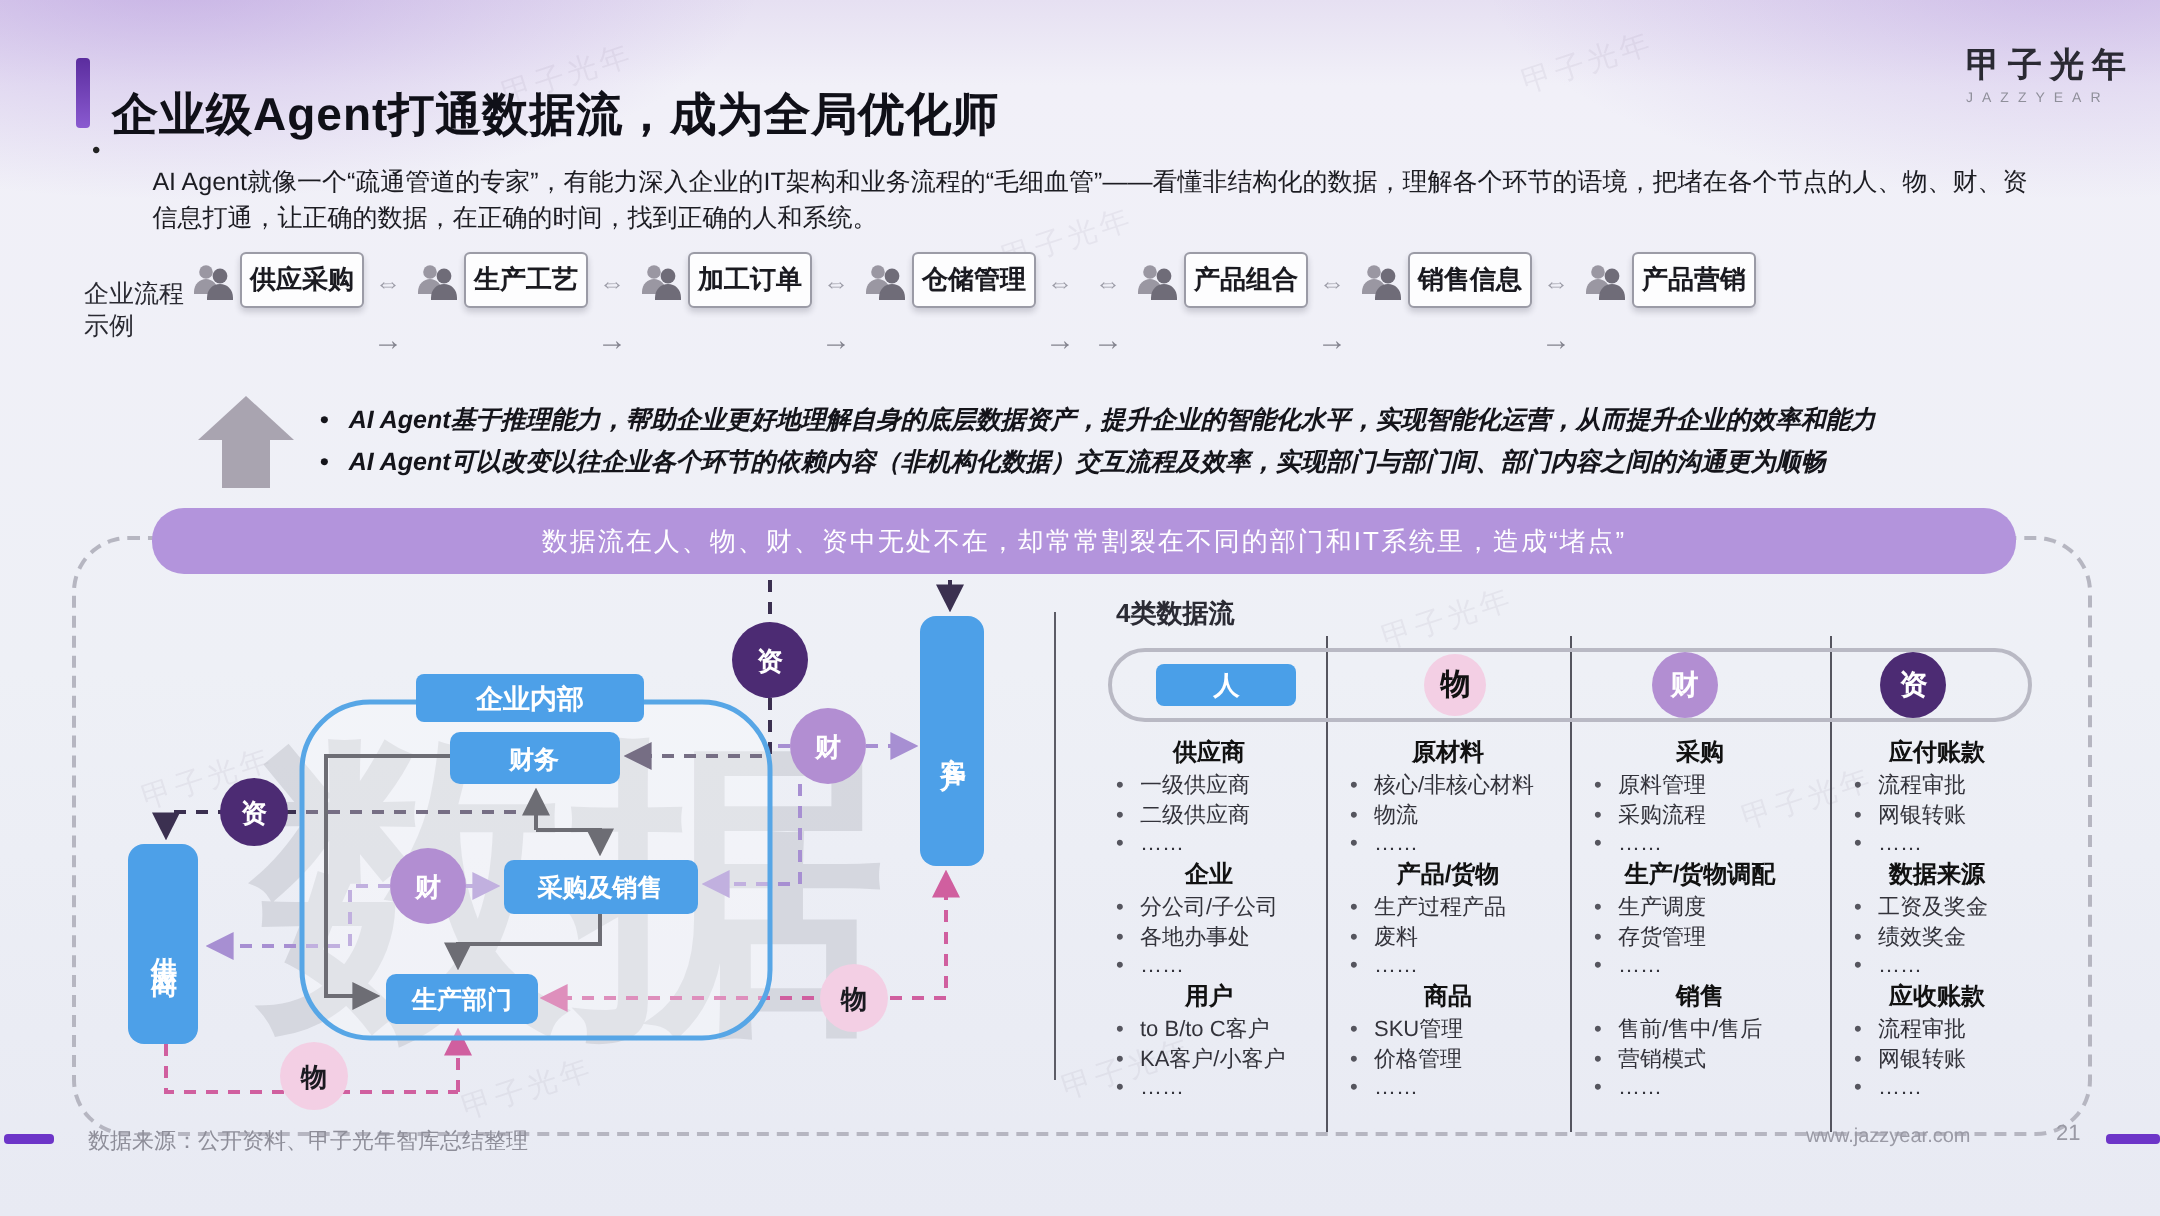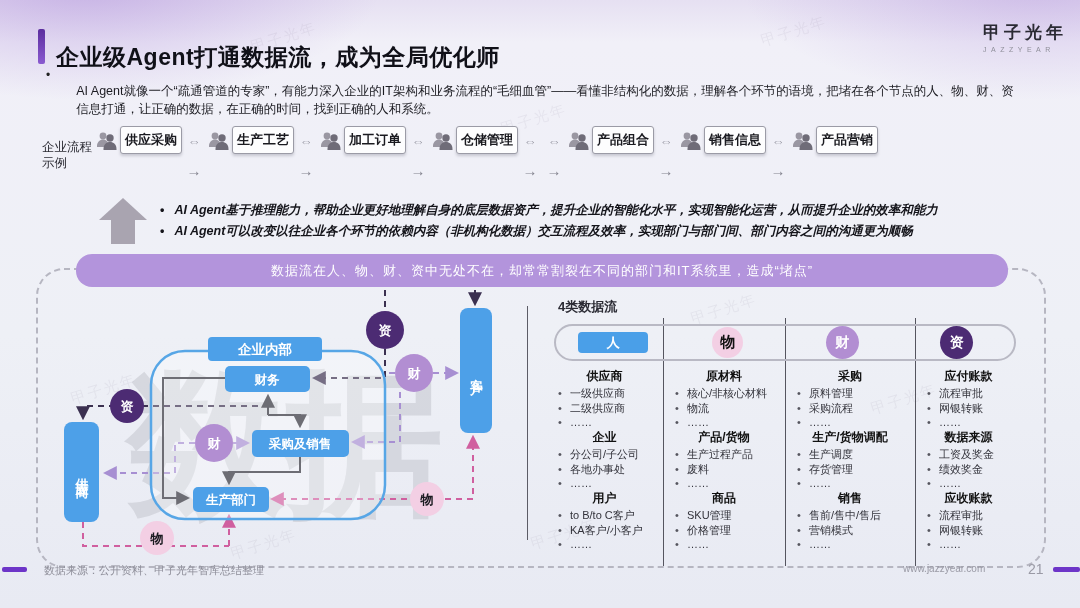--- a/index.html
+++ b/index.html
@@ -70,21 +70,21 @@
   .tgroup h4{margin:0 0 1px;font-size:12px;color:#111;text-align:center;font-weight:bold;}
   .tgroup ul{margin:0;padding:0;list-style:none;}
   .tgroup li{position:relative;padding-left:20px;font-size:11px;line-height:14.5px;color:#33333b;}
   .tgroup li::before{content:"•";position:absolute;left:8px;color:#55555e;}
 
   
   .fdash{position:absolute;top:567px;height:5px;border-radius:2px;background:#6d35c8;}
   .fdash.l{left:2px;width:25px;} .fdash.r{left:1053px;width:27px;}
   .source{position:absolute;left:44px;top:563px;font-size:11px;color:#8e8e99;}
   .site{position:absolute;left:903px;top:563px;font-size:10px;color:#9a9aa5;}
-  .pagenum{position:absolute;left:1028px;top:561px;font-size:14px;color:#9a9aa5;}
+  .pagenum{position:absolute;left:1028px;top:561px;font-size:11px;color:#9a9aa5;}
   svg text{font-family:"Liberation Sans","DejaVu Sans",sans-serif;}
 </style>
 </head>
 <body>
 
 <div class="slide">
 
   <span class="wm" style="left:250px;top:28px">甲子光年</span>
   <span class="wm" style="left:500px;top:110px">甲子光年</span>
   <span class="wm" style="left:760px;top:22px">甲子光年</span>

